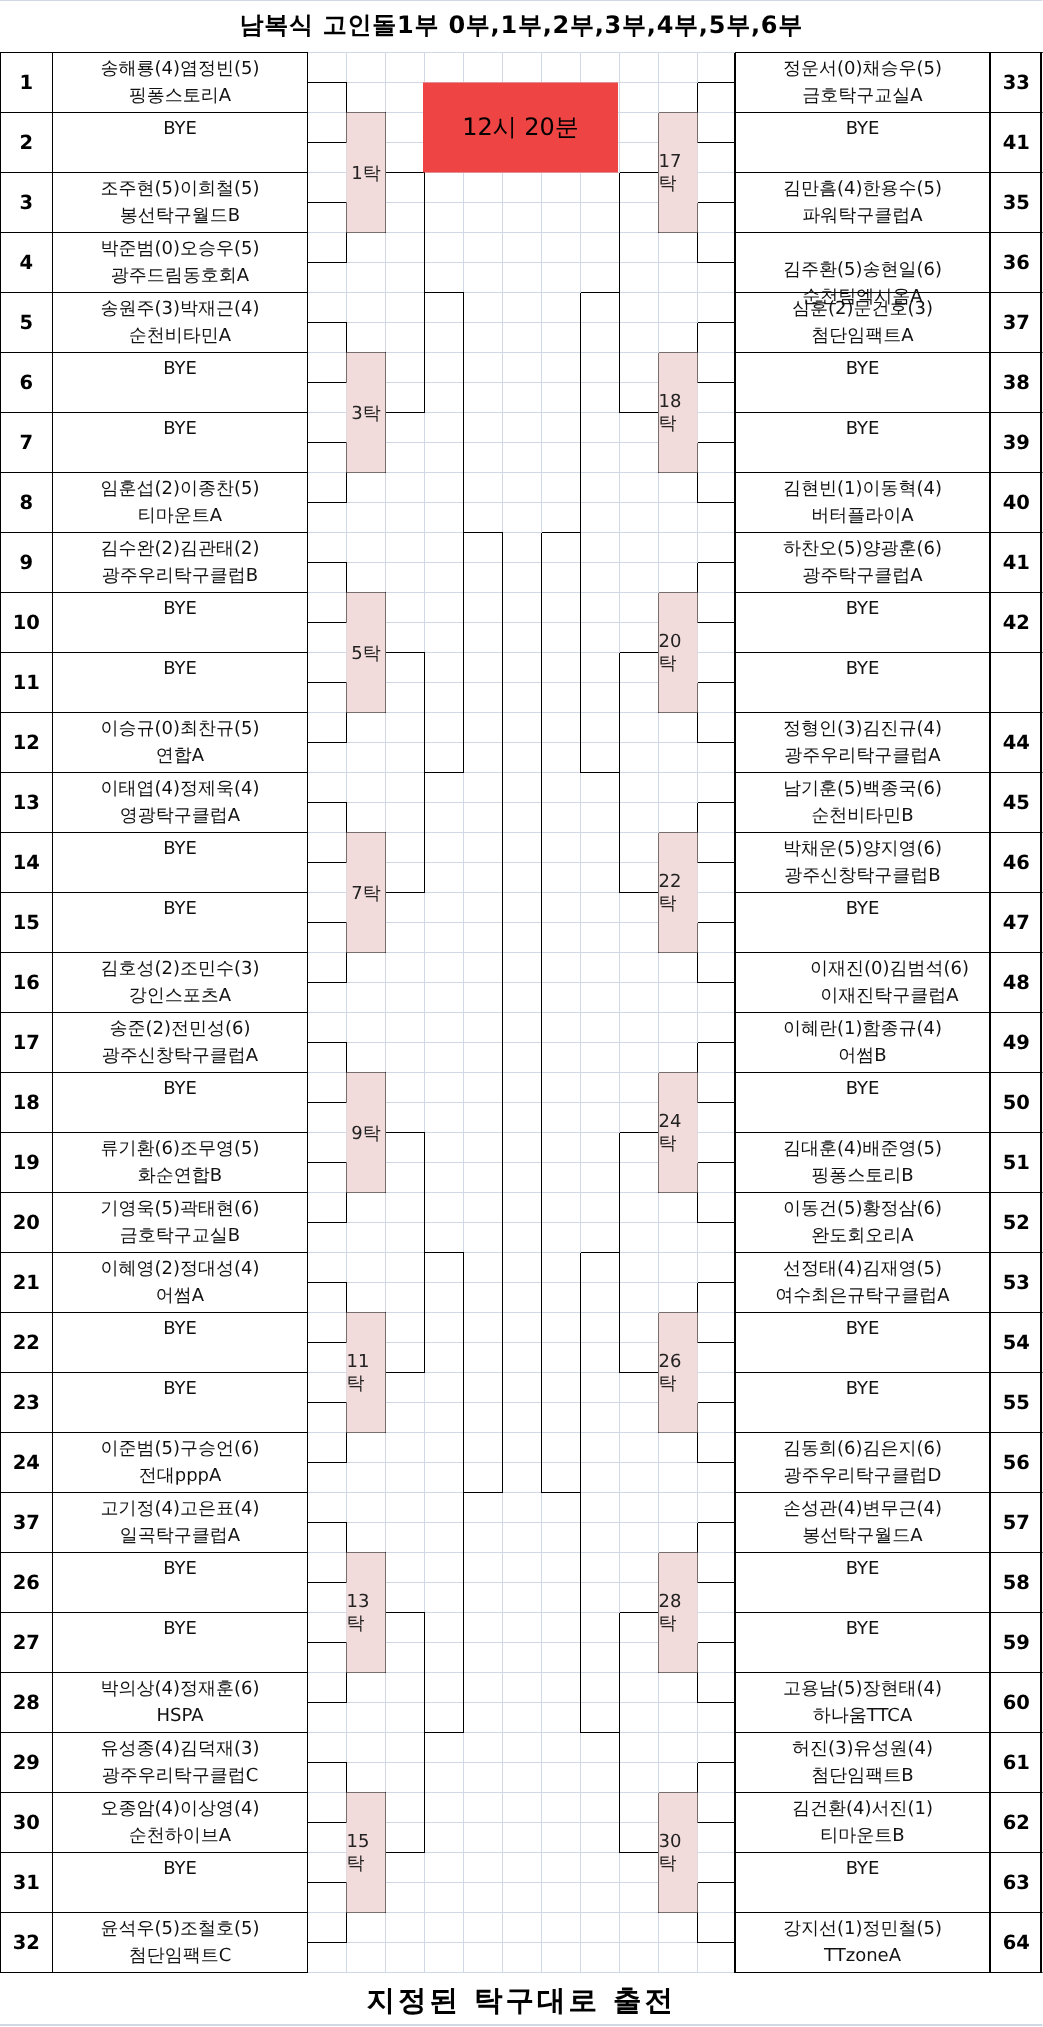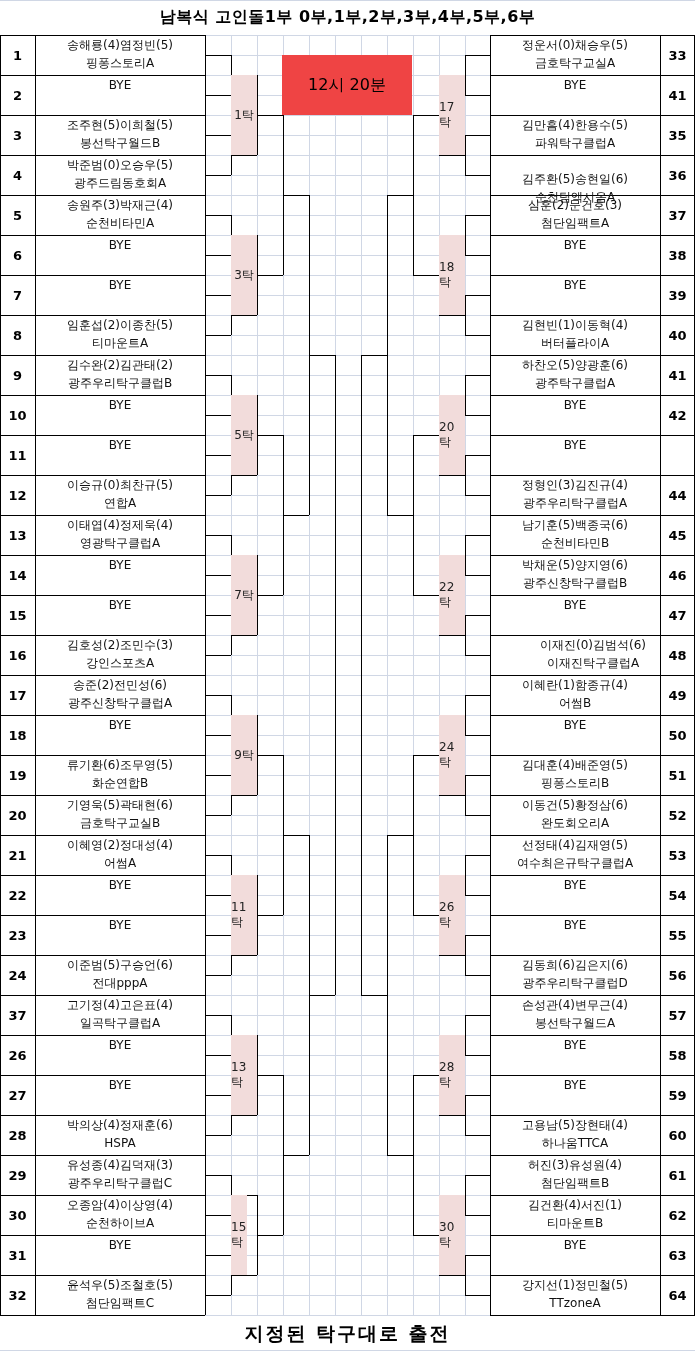--- a/index.html
+++ b/index.html
@@ -732,21 +732,21 @@
     </div>
     <div class="table-box" style="left: 439px; top: 875px; width: 26px; height: 80px;">
       <span>26탁</span>
     </div>
     <div class="table-box" style="left: 231px; top: 1035px; width: 26px; height: 80px;">
       <span>13탁</span>
     </div>
     <div class="table-box" style="left: 439px; top: 1035px; width: 26px; height: 80px;">
       <span>28탁</span>
     </div>
-    <div class="table-box" style="left: 231px; top: 1195px; width: 16px; height: 80px; justify-content: flex-end;">
+    <div class="table-box" style="left: 231px; top: 1195px; width: 26px; height: 80px; justify-content: flex-end;">
       <span>15탁</span>
     </div>
     <div class="table-box" style="left: 439px; top: 1195px; width: 26px; height: 80px;">
       <span>30탁</span>
     </div>
   </div>
 
 <div class="footer">지정된 탁구대로 출전</div>
 
 </body></html>

